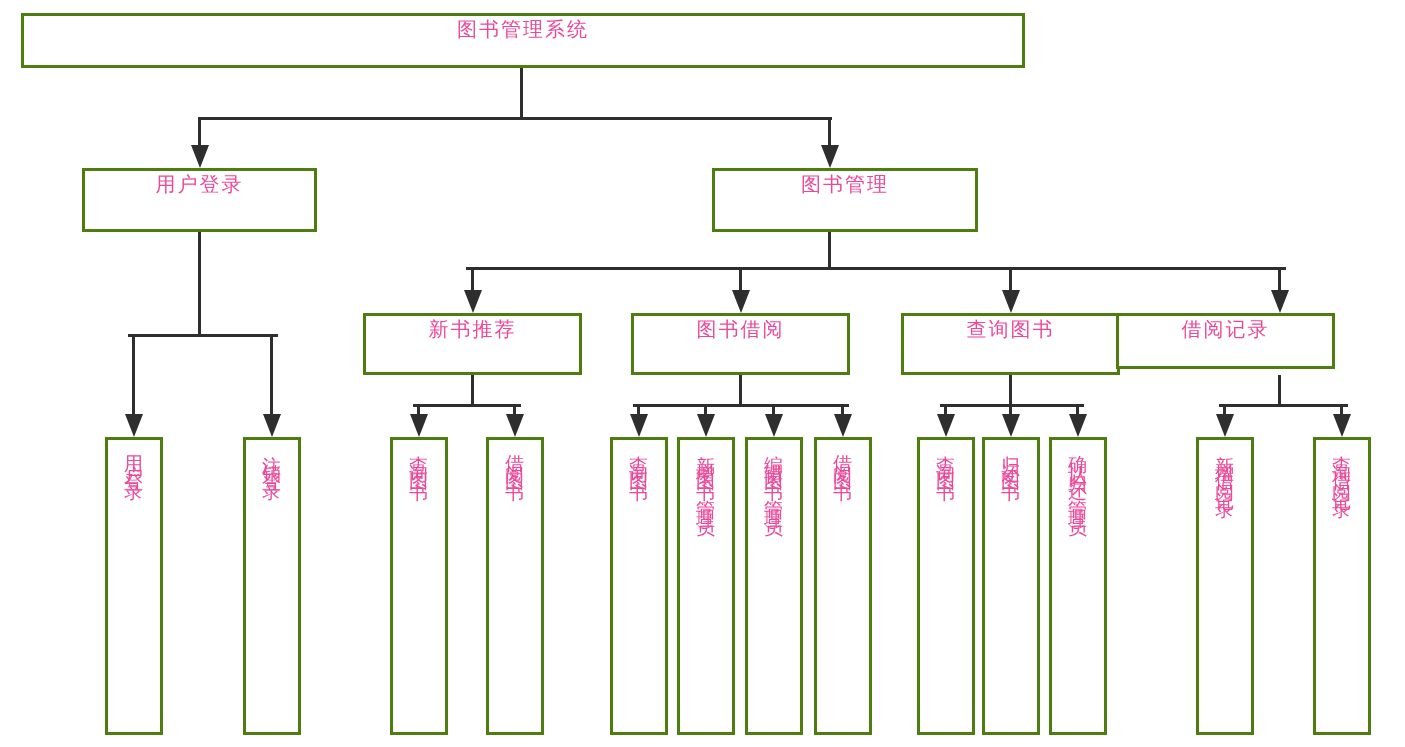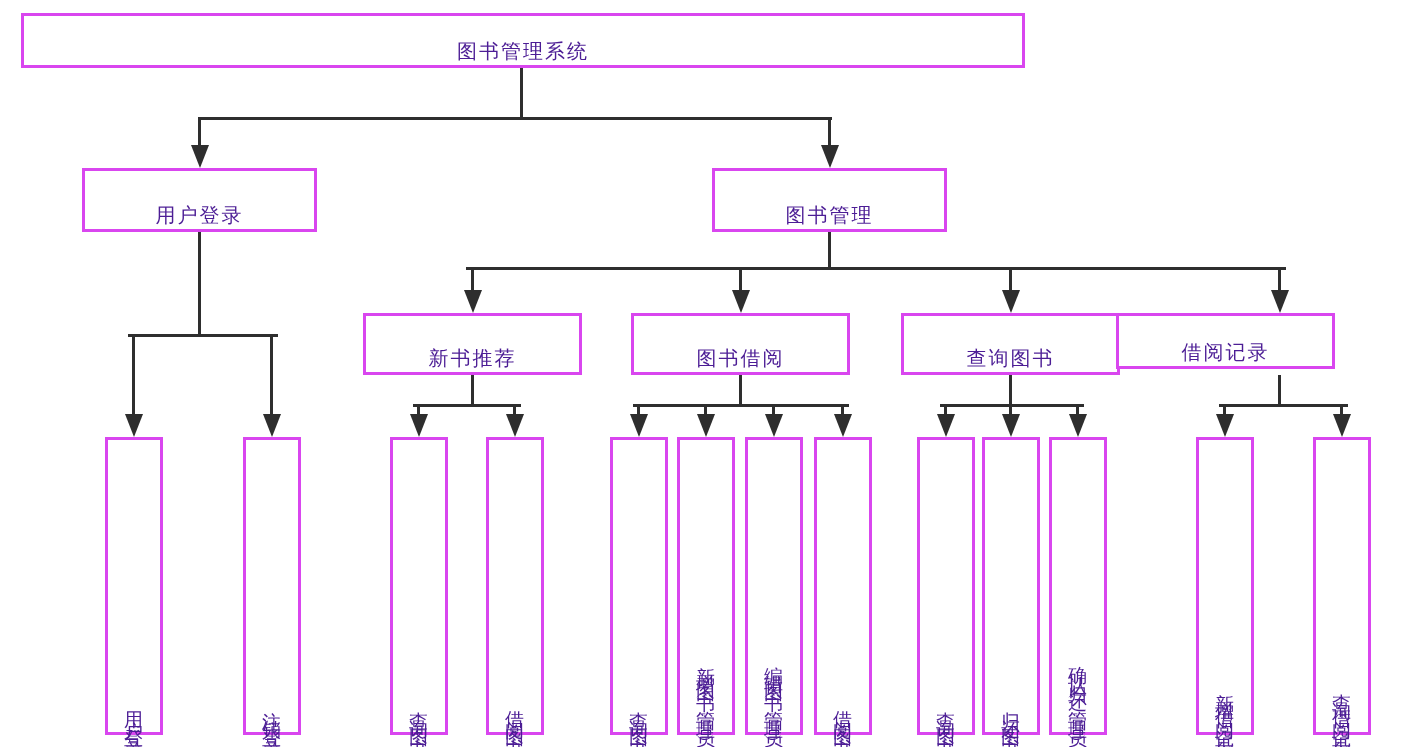--- a/index.html
+++ b/index.html
@@ -12,25 +12,25 @@
     width: 1405px;
     height: 747px;
     background: #ffffff;
     font-family: "Liberation Sans", sans-serif;
     overflow: hidden;
   }
   .box {
     position: absolute;
     box-sizing: border-box;
     background: #ffffff;
-    border: 3px solid #d946ef;
+    border: 3px solid #4d7c0f;
     display: flex;
-    align-items: flex-end;
+    align-items: flex-start;
     justify-content: center;
-    color: #4c1d95;
+    color: #ec4899;
   }
   .hbox span {
     font-size: 20px;
     letter-spacing: 2px;
     white-space: nowrap;
   }
   .vbox {
     top: 437px;
     width: 58px;
     height: 298px;
@@ -79,21 +79,21 @@
   <div class="line" style="left:520px; top:68px; width:3px; height:50px;"></div>
   <div class="line" style="left:198px; top:117px; width:634px; height:3px;"></div>
   <div class="line" style="left:198px; top:119px; width:3px; height:28px;"></div>
   <div class="line" style="left:828px; top:119px; width:3px; height:28px;"></div>
   <div class="arr" style="left:191px; top:145px;"></div>
   <div class="arr" style="left:821px; top:145px;"></div>
 
   <div class="box hbox" style="left:82px; top:168px; width:235px; height:64px;">
     <span>用户登录</span>
   </div>
-  <div class="box hbox" style="left:712px; top:168px; width:235px; height:64px;">
+  <div class="box hbox" style="left:712px; top:168px; width:266px; height:64px;">
     <span>图书管理</span>
   </div>
 
   <div class="line" style="left:198px; top:232px; width:3px; height:103px;"></div>
   <div class="line" style="left:128px; top:334px; width:150px; height:3px;"></div>
   <div class="line" style="left:132px; top:336px; width:3px; height:80px;"></div>
   <div class="line" style="left:270px; top:336px; width:3px; height:80px;"></div>
   <div class="arr" style="left:125px; top:414px;"></div>
   <div class="arr" style="left:263px; top:414px;"></div>
 

